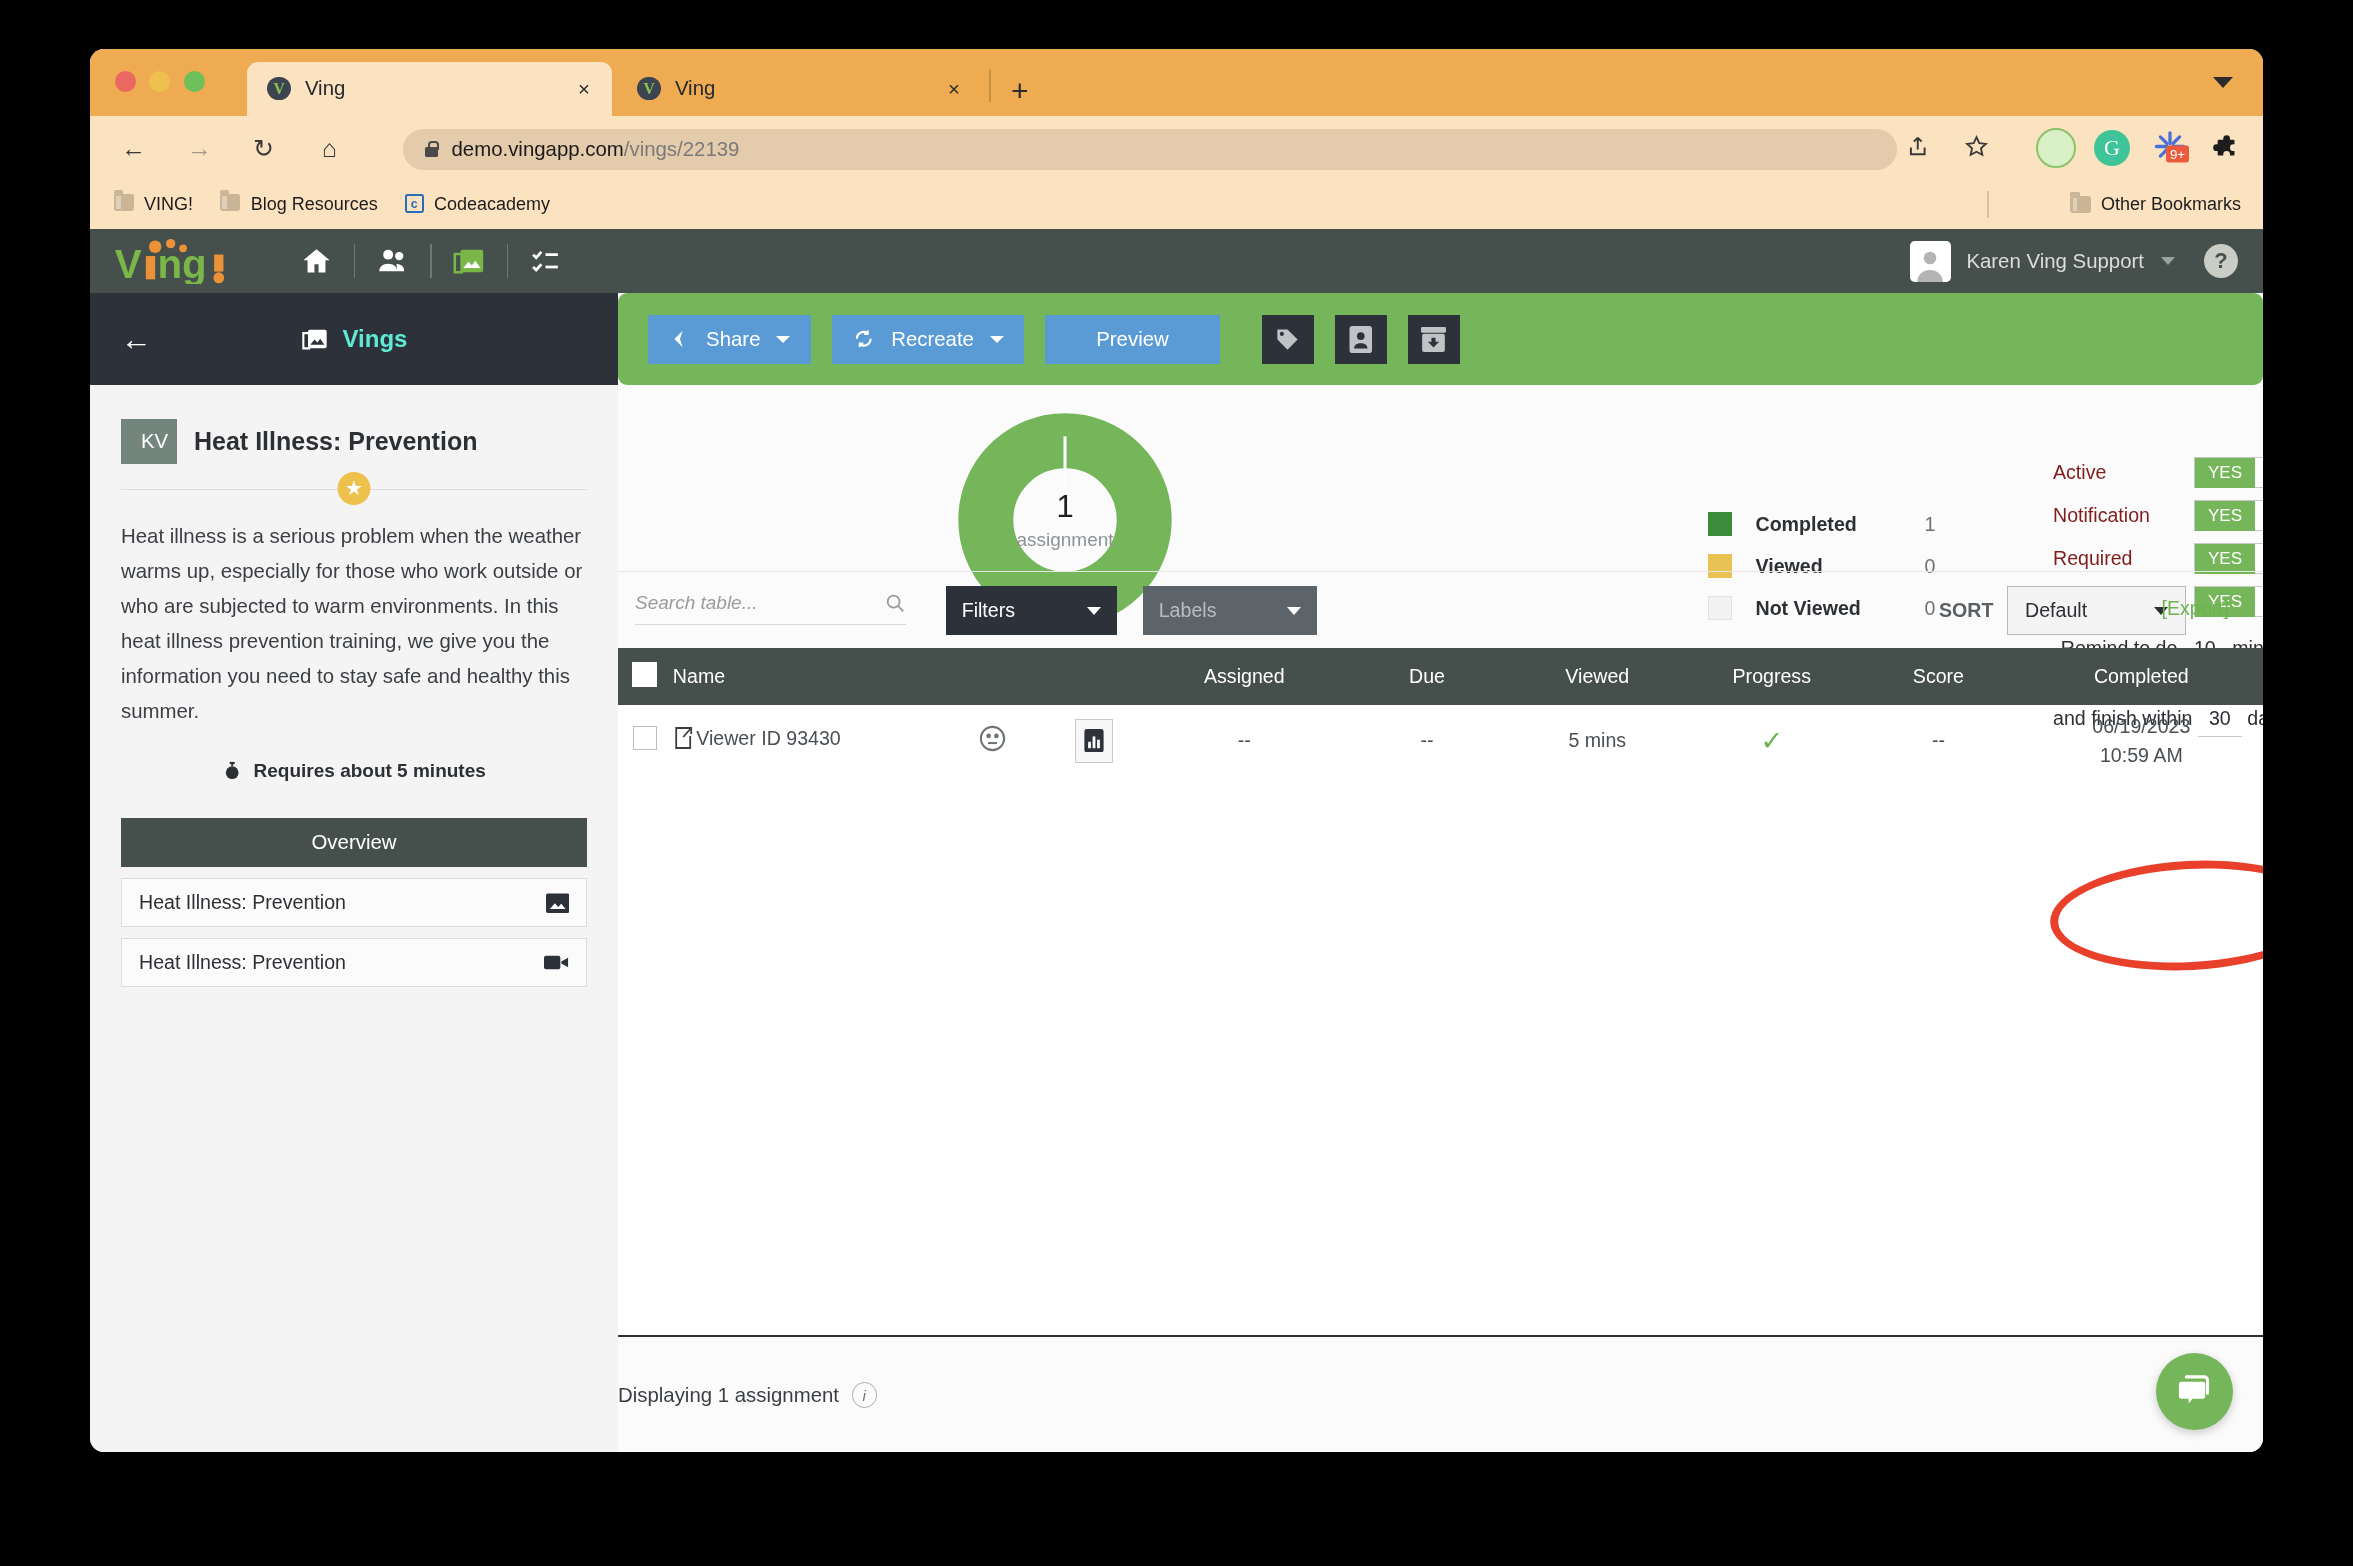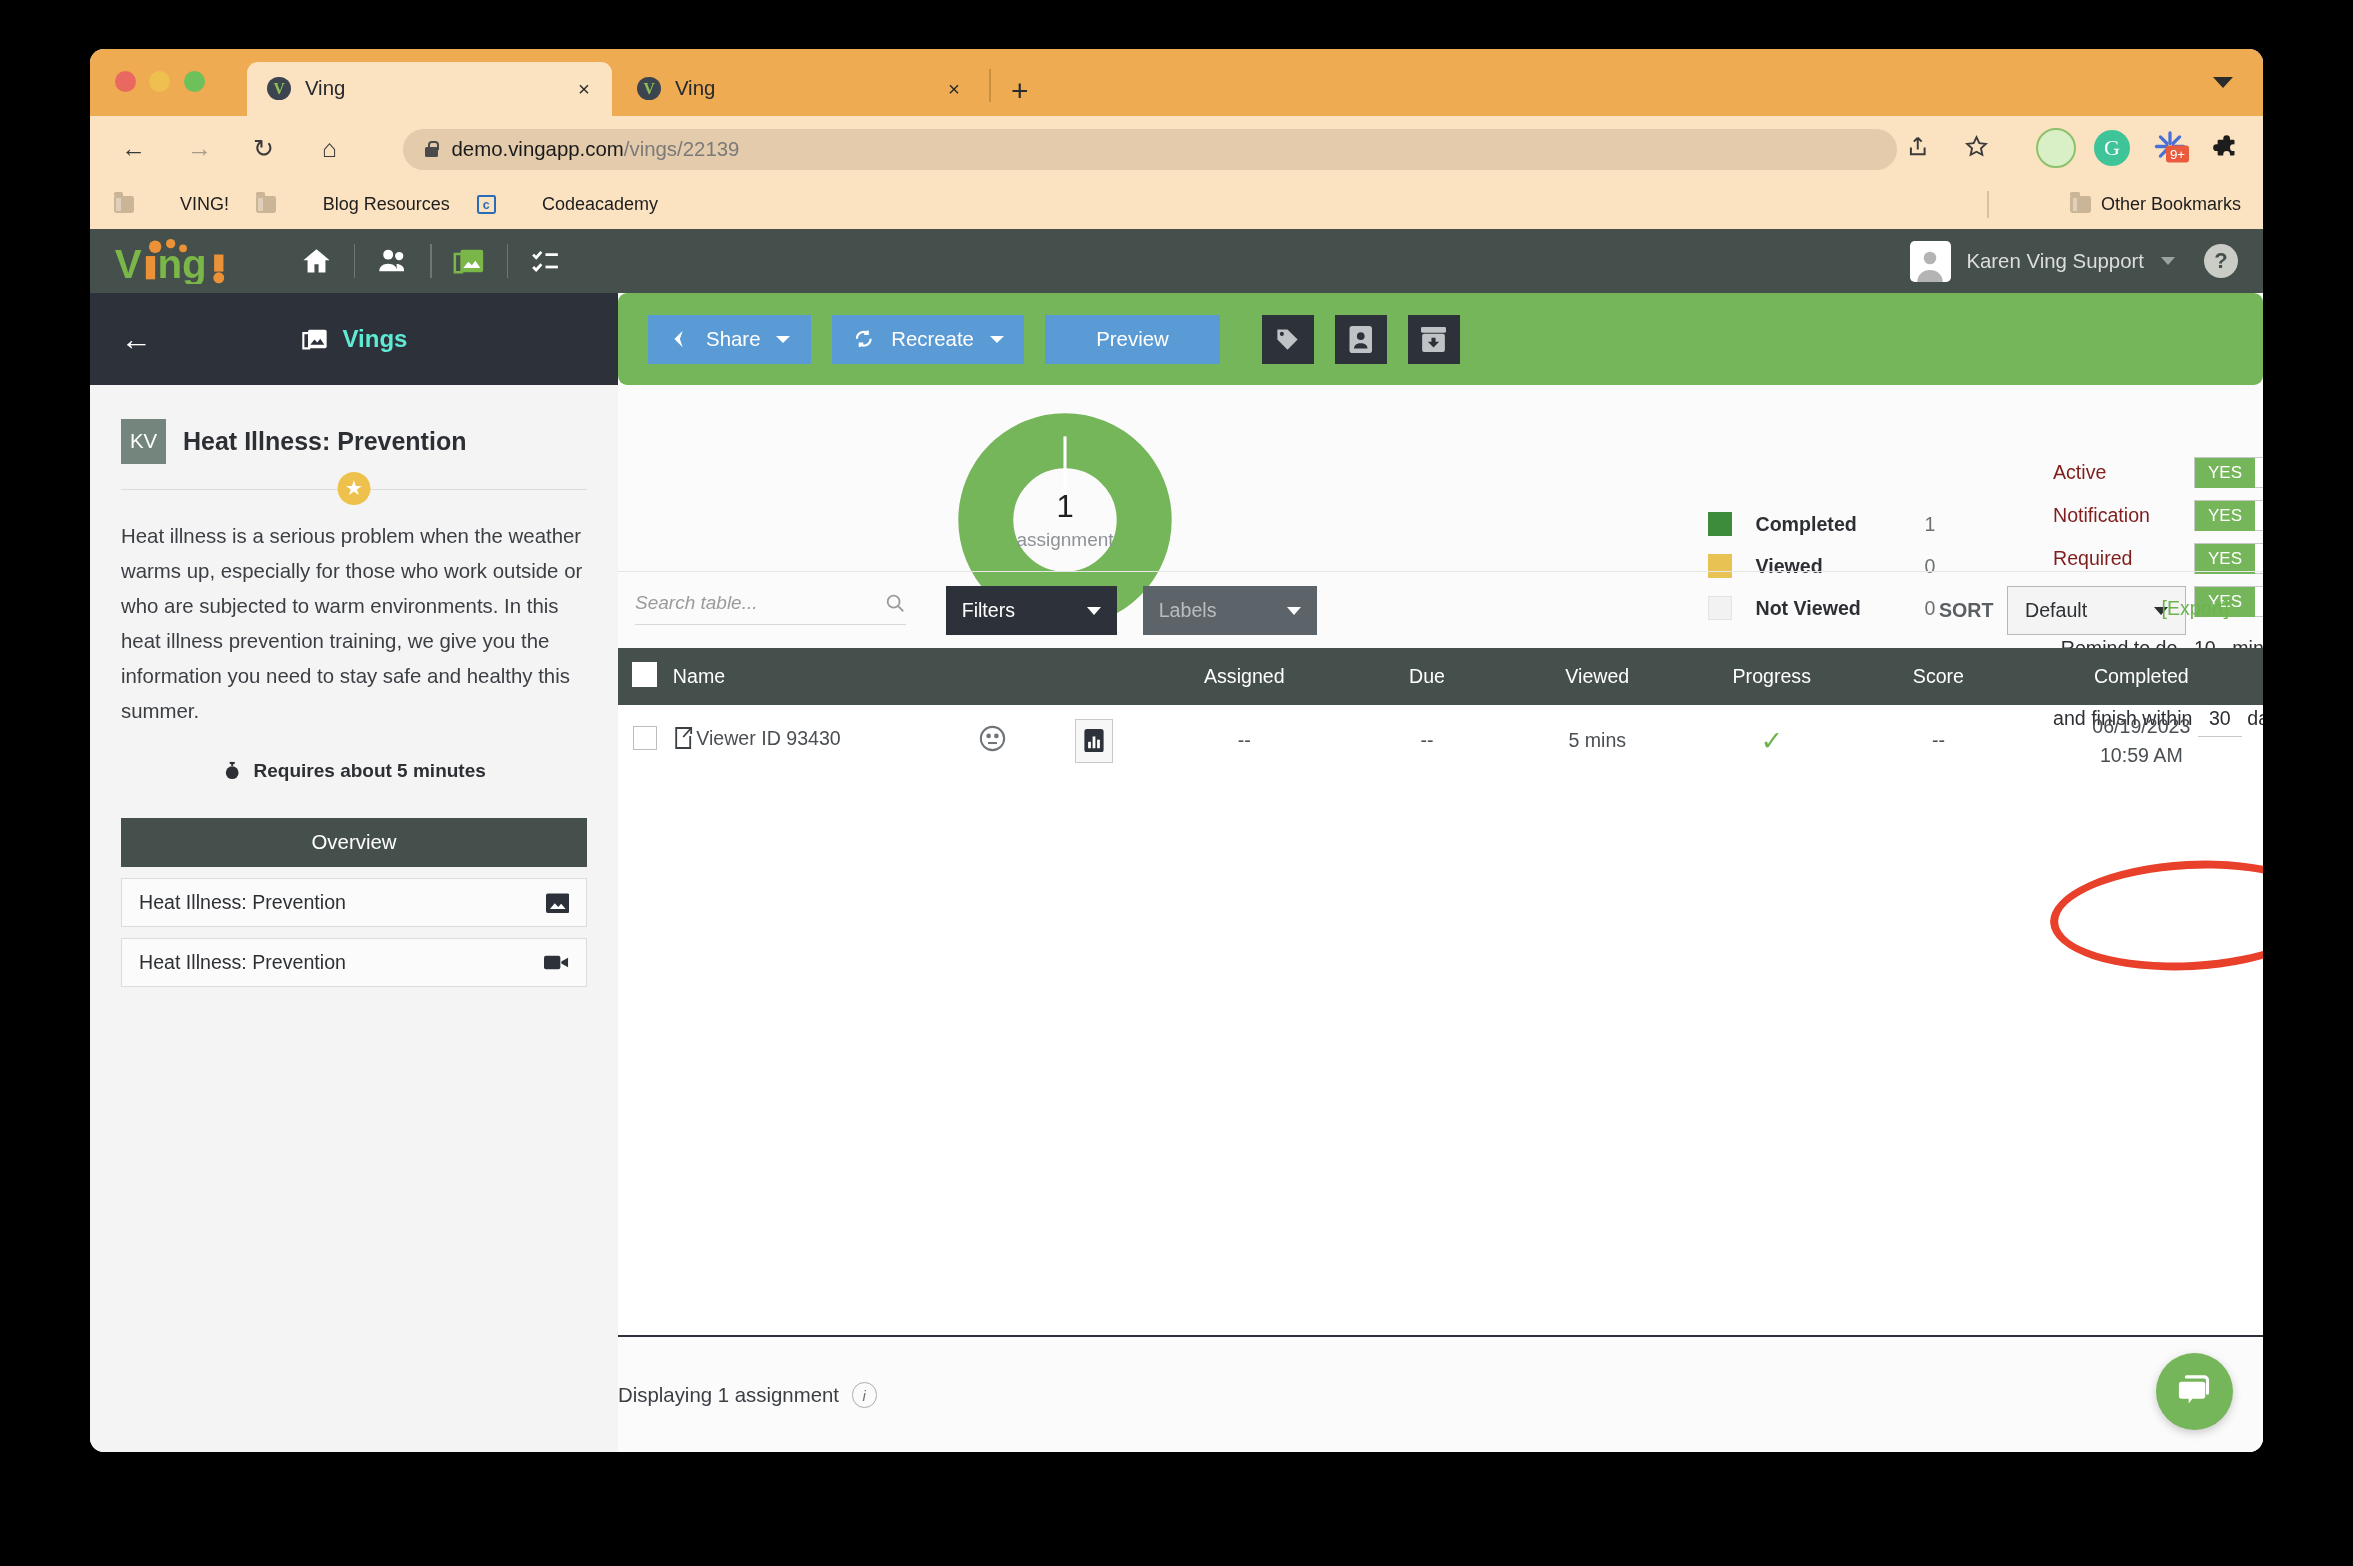--- a/index.html
+++ b/index.html
@@ -28,21 +28,21 @@
   .omnibox{position:absolute;left:313px;top:12.5px;height:41px;width:1494px;background:#e3cbac;border-radius:20.4px;display:flex;align-items:center;padding:0 22px;box-sizing:border-box;}
   .lock{width:12.5px;height:15.7px;position:relative;flex:none;margin-right:14px;}
   .lock:after{content:"";position:absolute;left:0;bottom:0;width:12.5px;height:9.4px;background:#4a4a4a;border-radius:1.6px;}
   .lock:before{content:"";position:absolute;left:2.7px;top:0;width:7px;height:7px;border:2px solid #4a4a4a;border-bottom:none;border-radius:3.9px 3.9px 0 0;}
   .url{font-size:20.4px;color:#1a1a1a;white-space:nowrap;}
   .url .dim{color:#7a7a7a;}
   .tbicon{position:absolute;top:50%;transform:translateY(-50%);}
 
   
   .bookmarks{height:49px;background:#fbe2c0;position:relative;display:flex;align-items:center;padding-left:23.5px;box-sizing:border-box;}
-  .bm{display:flex;align-items:center;margin-right:27px;gap:36px;}
+  .bm{display:flex;margin-right:27px;}
   .bmfolder{width:20.4px;height:16.5px;background:#cbb597;border-radius:1.6px 2.4px 2.4px 2.4px;position:relative;flex:none;}
   .bmfolder:before{content:"";position:absolute;left:0;top:-3.9px;width:9.4px;height:3.9px;background:#cbb597;border-radius:1.6px 1.6px 0 0;}
   .bmfolder:after{content:"";position:absolute;left:2.4px;top:1.6px;width:4.7px;height:13.3px;background:#e0d0b9;}
   .bmlabel{font-size:18px;color:#1d1d1d;margin-left:10.2px;white-space:nowrap;}
   .bmc{width:19px;height:19px;border:2px solid #2b6cb8;border-radius:2.4px;display:flex;align-items:center;justify-content:center;font-size:12.5px;color:#2b6cb8;font-weight:bold;box-sizing:border-box;}
   .otherbm{position:absolute;right:22px;display:flex;align-items:center;}
   .bmsep{position:absolute;right:274px;width:1.6px;height:27px;background:#d9bf9b;}
 
   
   .appheader{height:64px;background:#454f4c;display:flex;align-items:center;position:relative;}
@@ -57,21 +57,21 @@
   .helpq{position:absolute;right:25px;width:34px;height:34px;border-radius:50%;background:#c9cdc6;color:#454f4c;font-size:22px;font-weight:bold;display:flex;align-items:center;justify-content:center;}
 
   
   .split{display:flex;height:1160px;}
   .sidebar{width:528px;background:#f4f4f4;position:relative;flex:none;}
   .sbtop{height:92px;background:#2d323a;display:flex;align-items:center;position:relative;}
   .backarrow{position:absolute;left:31px;color:#fff;font-size:31px;line-height:1;}
   .sbtitle{width:100%;text-align:center;color:#5eead4;font-size:24px;font-weight:bold;display:flex;align-items:center;justify-content:center;gap:14px;}
   .sbinner{padding:34px 31px 0 31px;}
   .vtitlerow{display:flex;align-items:center;}
-  .kv{width:45px;height:45px;background:#74857e;color:#fff;font-size:20.4px;display:flex;align-items:center;justify-content:center;flex:none;}
+  .kv{width:45px;height:45px;background:#74857e;color:#fff;font-size:20.4px;display:flex;align-items:center;justify-content:center;flex:none;padding-left:11px;}
   .vtitle{font-size:25px;font-weight:bold;color:#2c2f33;margin-left:17px;}
   .divstar{position:relative;height:36px;margin-top:7.8px;}
   .divline{position:absolute;top:17px;left:0;right:0;height:1.6px;background:#dcdcdc;}
   .star{position:absolute;left:50%;top:0;transform:translateX(-50%);width:33px;height:33px;border-radius:50%;background:#edc14c;display:flex;align-items:center;justify-content:center;color:#fff;font-size:20.4px;}
   .vdesc{font-size:20.4px;line-height:1.72;color:#3b3f44;margin-top:11px;}
   .req{display:flex;align-items:center;justify-content:center;gap:11px;margin-top:31px;font-size:19px;font-weight:bold;color:#2c2f33;}
   .ovbtn{margin-top:36px;height:49px;background:#454f4c;color:#fff;display:flex;align-items:center;justify-content:center;font-size:20.4px;}
   .sbitem{margin-top:11px;height:49px;background:#fbfbfb;border:0.8px solid #dcdcdc;display:flex;align-items:center;justify-content:space-between;padding:0 17px;box-sizing:border-box;font-size:19.6px;color:#2c2f33;}
 
   

